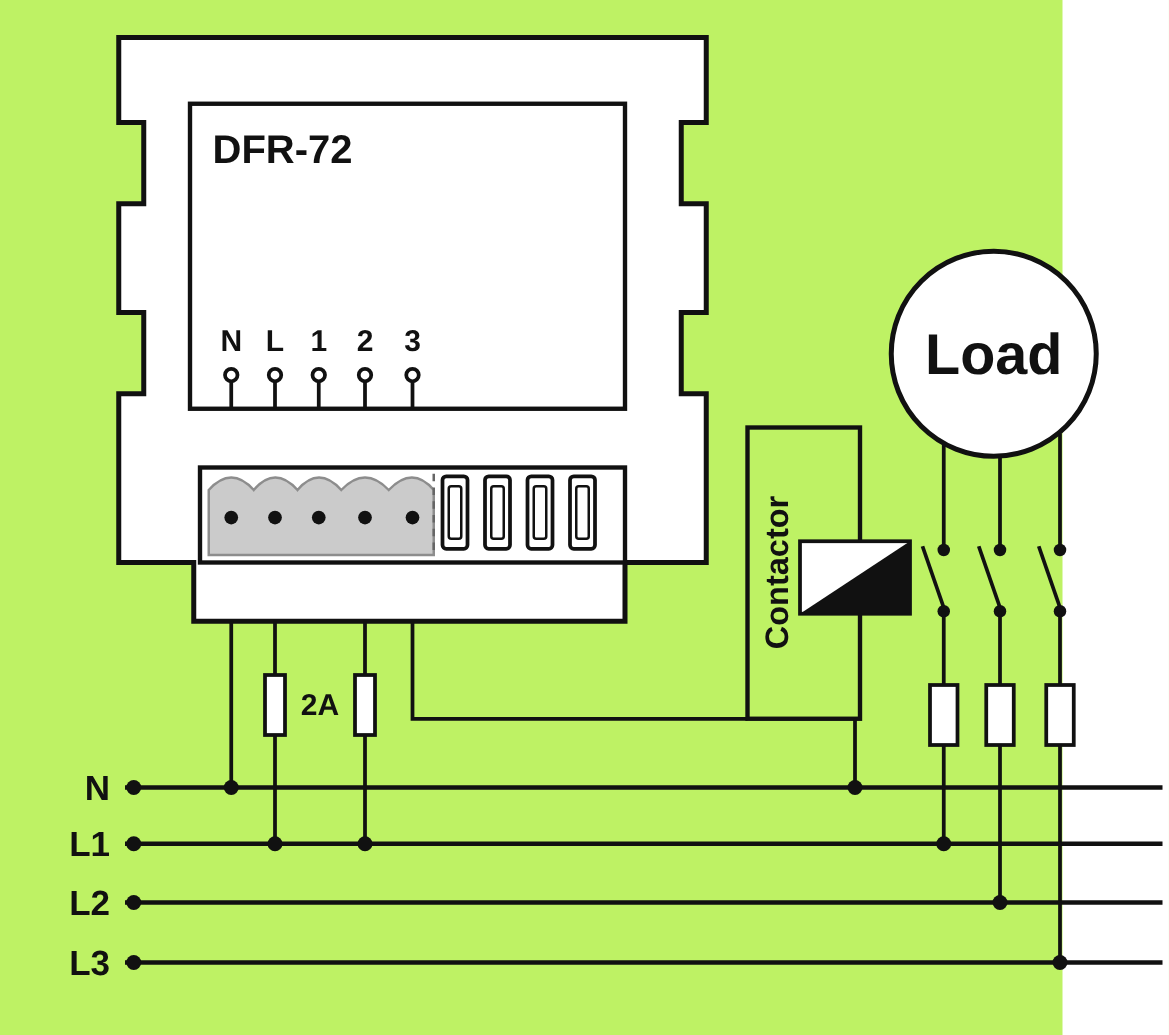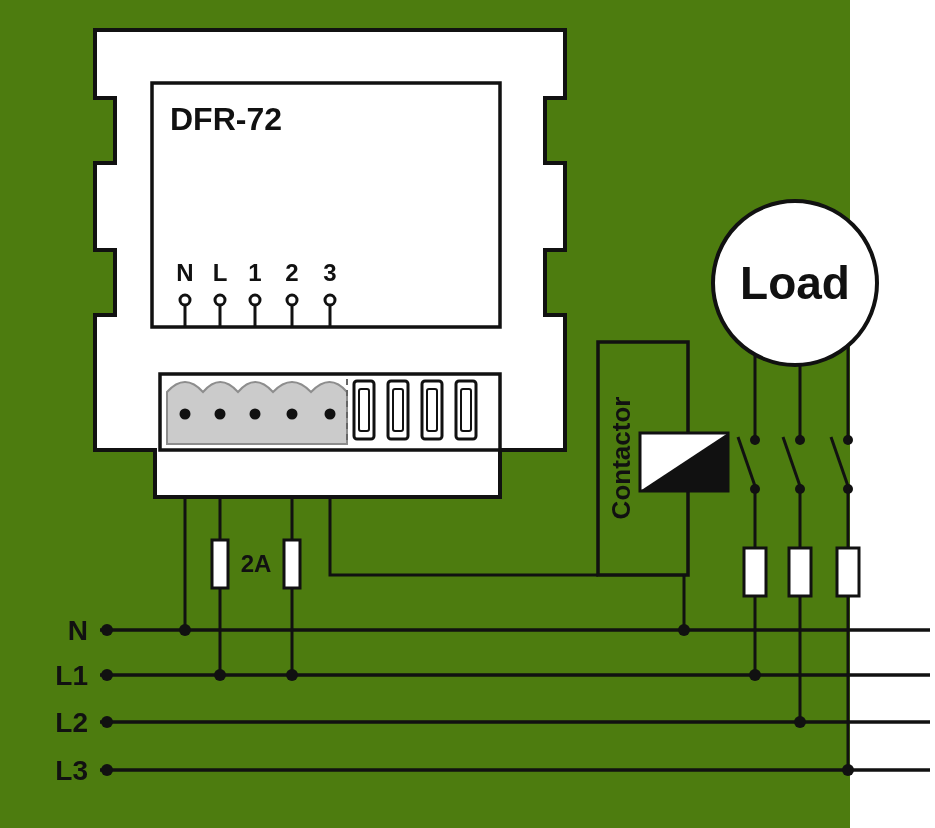--- a/index.html
+++ b/index.html
@@ -1,16 +1,16 @@
 <!DOCTYPE html>
 <html><head>
 <meta charset="utf-8">
 <style>
   html,body{margin:0;padding:0;background:#ffffff;}
-  .page{width:850px;height:828px;position:relative;background:#4d7c0f;}
+  .page{width:850px;height:828px;position:relative;background:#bef264;}
   svg{display:block;}
   .t24{font:700 24px "Liberation Sans",sans-serif;fill:#111;}
   .t26{font:700 26px "Liberation Sans",sans-serif;fill:#111;}
   .t28{font:700 28px "Liberation Sans",sans-serif;fill:#111;}
   .t32{font:700 32px "Liberation Sans",sans-serif;fill:#111;}
   .t46{font:700 46px "Liberation Sans",sans-serif;fill:#111;}
   .wire{stroke:#111;stroke-width:3;fill:none;}
   .wire35{stroke:#111;stroke-width:3.5;fill:none;}
   .box{stroke:#111;fill:#fff;}
 </style>

